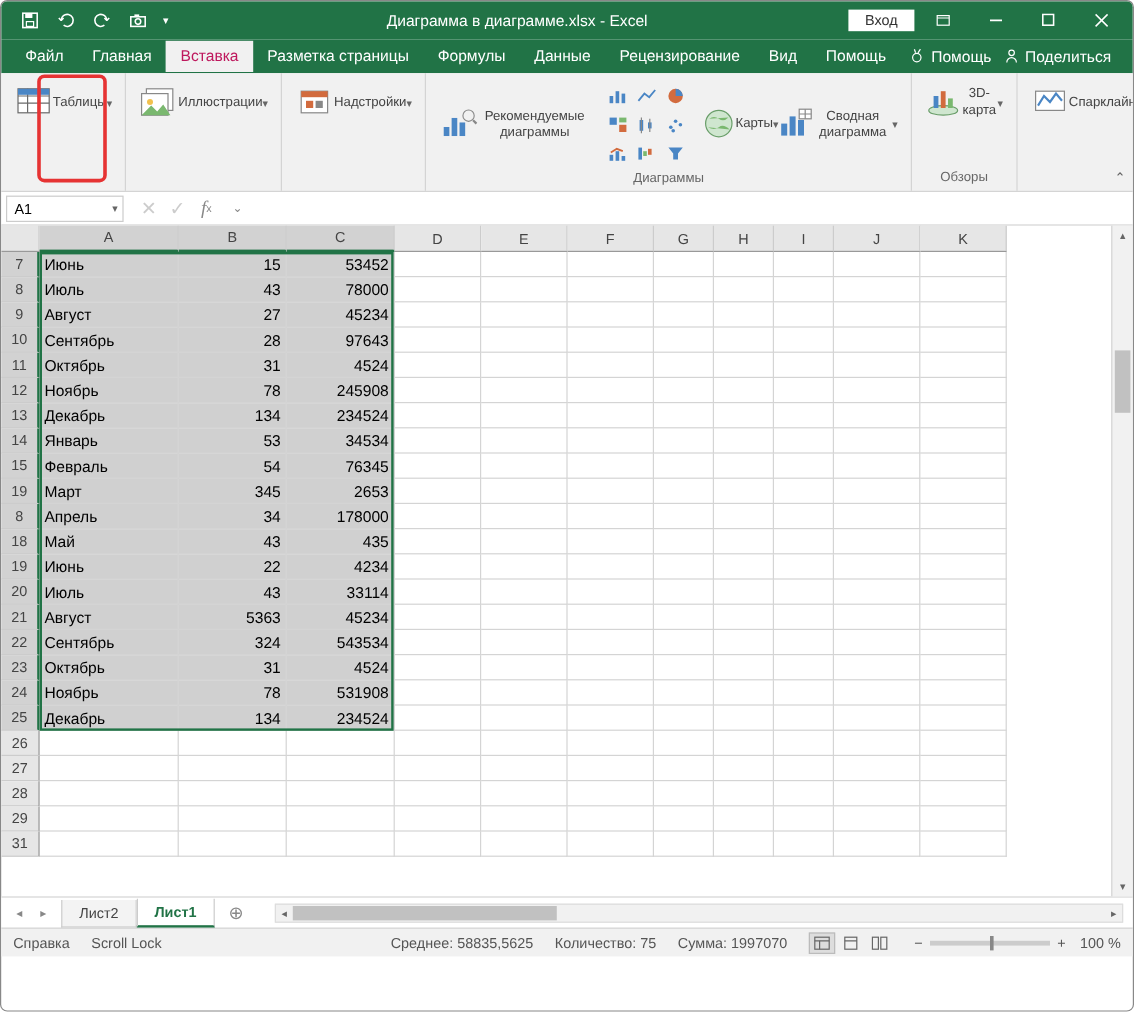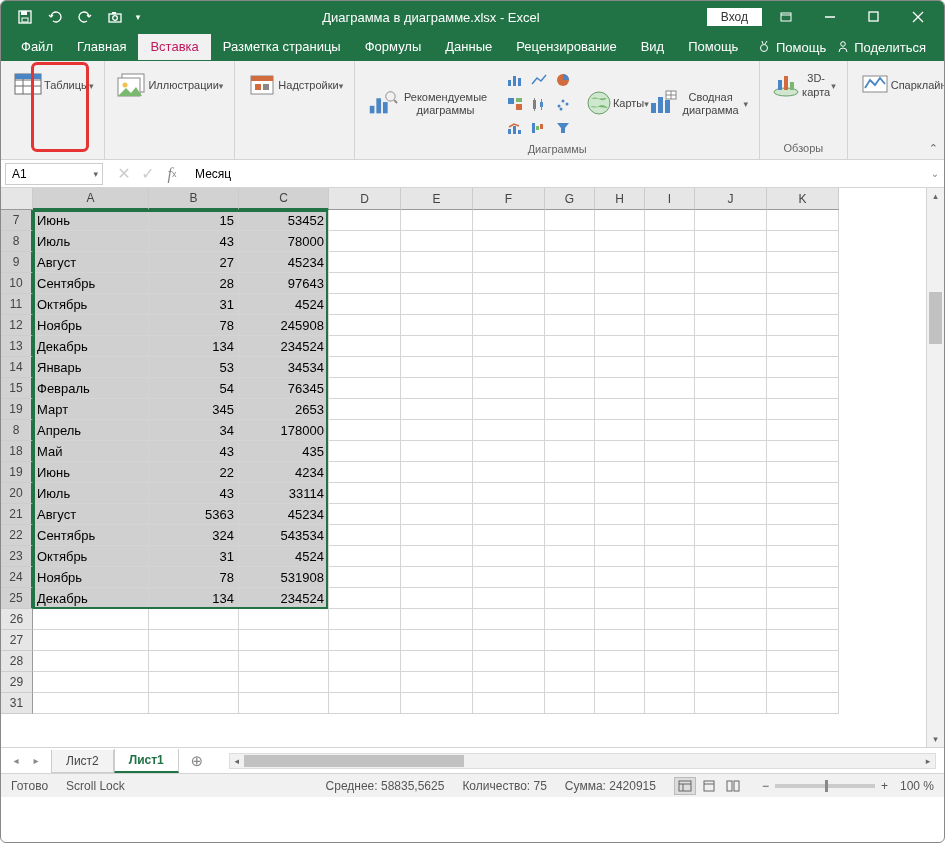--- a/index.html
+++ b/index.html
@@ -417,21 +417,20 @@
       <span class="dd">▾</span>
     </div>
   <div class="fx-btns">
     <div class="fx-btn" style="color:#ccc;">✕</div>
     <div class="fx-btn" style="color:#ccc;">✓</div>
     <div class="fx-btn">
         <i style="font-style:italic;font-family:serif;">f</i>
         <sub style="font-size:9px;">x</sub>
       </div>
   </div>
-  <input class="fx-input" value="Месяц" style="">
   <div class="fx-expand">⌄</div>
 </div>
 
 <div class="grid-wrap">
   <div class="grid-body">
     <div class="colheads" id="colheads">
         <div class="corner"></div>
         <div class="colhead sel" style="width: 116px;">A</div>
         <div class="colhead sel" style="width: 90px;">B</div>
         <div class="colhead sel" style="width: 90px;">C</div>
@@ -802,26 +801,26 @@
   </div>
   <div class="sheet-add">⊕</div>
   <div class="hscroll">
     <div class="hscroll-arr" style="left:0;">◂</div>
     <div class="hscroll-thumb"></div>
     <div class="hscroll-arr" style="right:0;">▸</div>
   </div>
 </div>
 
 <div class="statusbar">
-  <span>Готово</span>
+  <span>Справка</span>
   <span>Scroll Lock</span>
   <div class="spacer"></div>
   <span><span>Среднее:</span> <span>58835,5625</span></span>
   <span><span>Количество:</span> <span>75</span></span>
-  <span><span>Сумма:</span> <span>2420915</span></span>
+  <span><span>Сумма:</span> <span>1997070</span></span>
   <div class="view-btns">
     <div class="view-btn active">
         <svg width="14" height="12">
           <rect x="1" y="1" width="12" height="10" fill="none" stroke="#666"></rect>
           <line x1="1" y1="4" x2="13" y2="4" stroke="#666"></line>
           <line x1="5" y1="4" x2="5" y2="11" stroke="#666"></line>
         </svg>
       </div>
     <div class="view-btn">
         <svg width="14" height="12">

